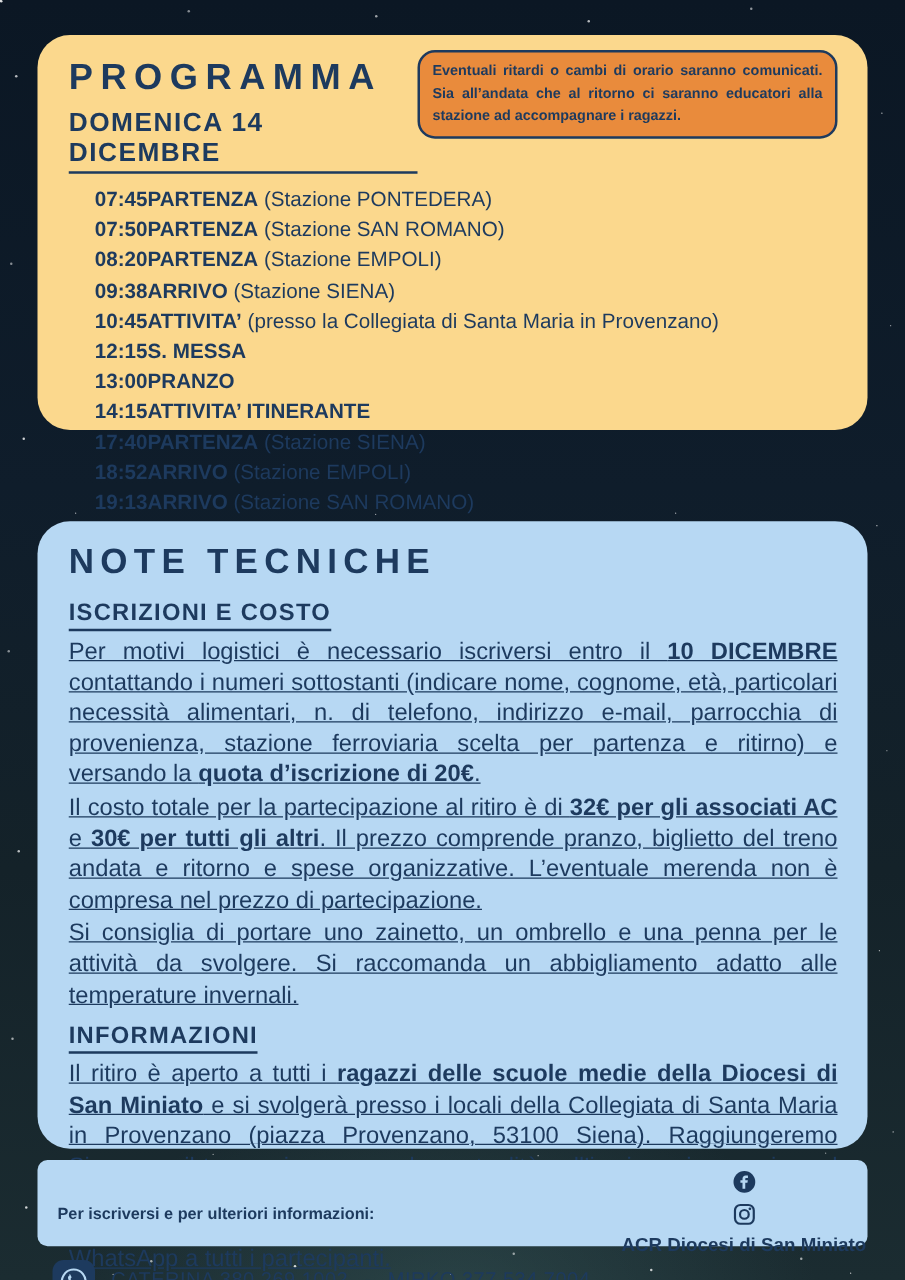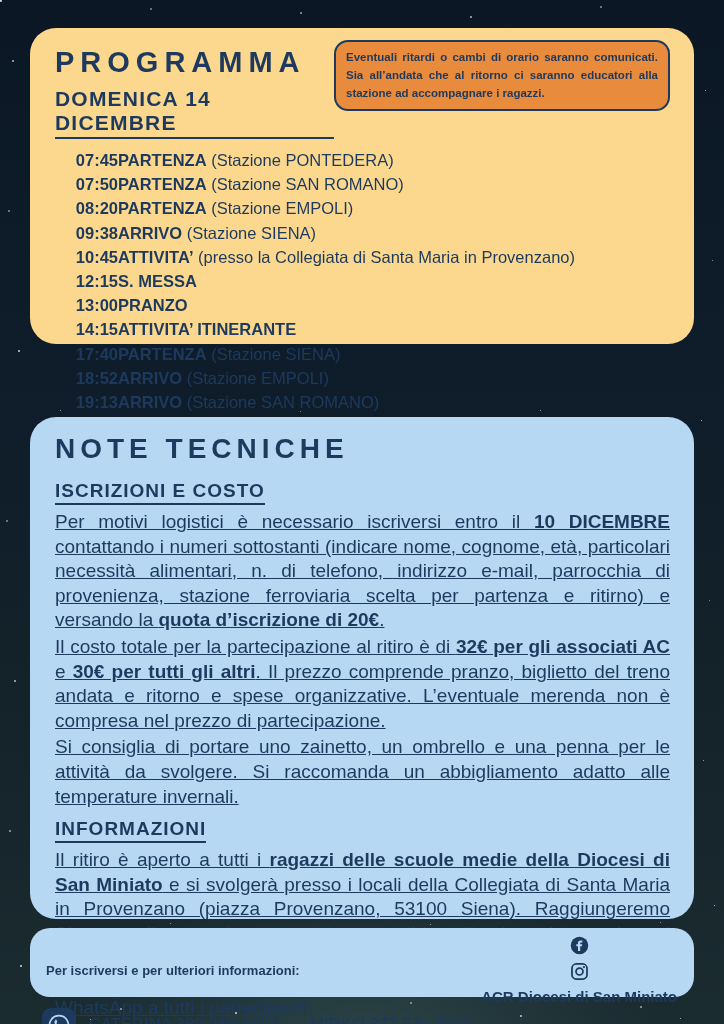--- a/index.html
+++ b/index.html
@@ -74,23 +74,23 @@
     margin:9px 0 3px;font-size:19px;font-weight:700;letter-spacing:1px;
     display:inline-block;border-bottom:2.5px solid var(--ink,#1d3a5e);padding-bottom:1px;
   }
   .section-heading-wrap{display:block;}
   .card.blue p{
     margin:2px 0 0;font-size:19px;line-height:24.6px;text-align:justify;text-decoration:underline;
   }
   .card.blue p b{font-weight:700;}
   
   .card.footer{
-    top:928px;height:69px;border-radius:20px;
+    top:928px;height:69px;border-radius:8px;
     background:var(--card-blue,#b7d8f3);
-    padding:8px 17px 8px 12px;
+    padding:8px 1px 8px 12px;
   }
   .footer-top{display:flex;justify-content:space-between;align-items:center;}
   .footer-info{font-size:13px;font-weight:700;padding-left:4px;}
   .social{display:flex;align-items:center;gap:7px;flex-direction:column;}
   .social-handle{font-size:15px;font-weight:700;}
   .icon{display:inline-flex;align-items:center;justify-content:center;}
   .icon svg{display:block;}
   .footer-contacts{display:flex;align-items:center;gap:13px;margin-top:3px;}
   .wa-badge{
     width:34px;height:34px;border-radius:9px;flex:0 0 auto;

